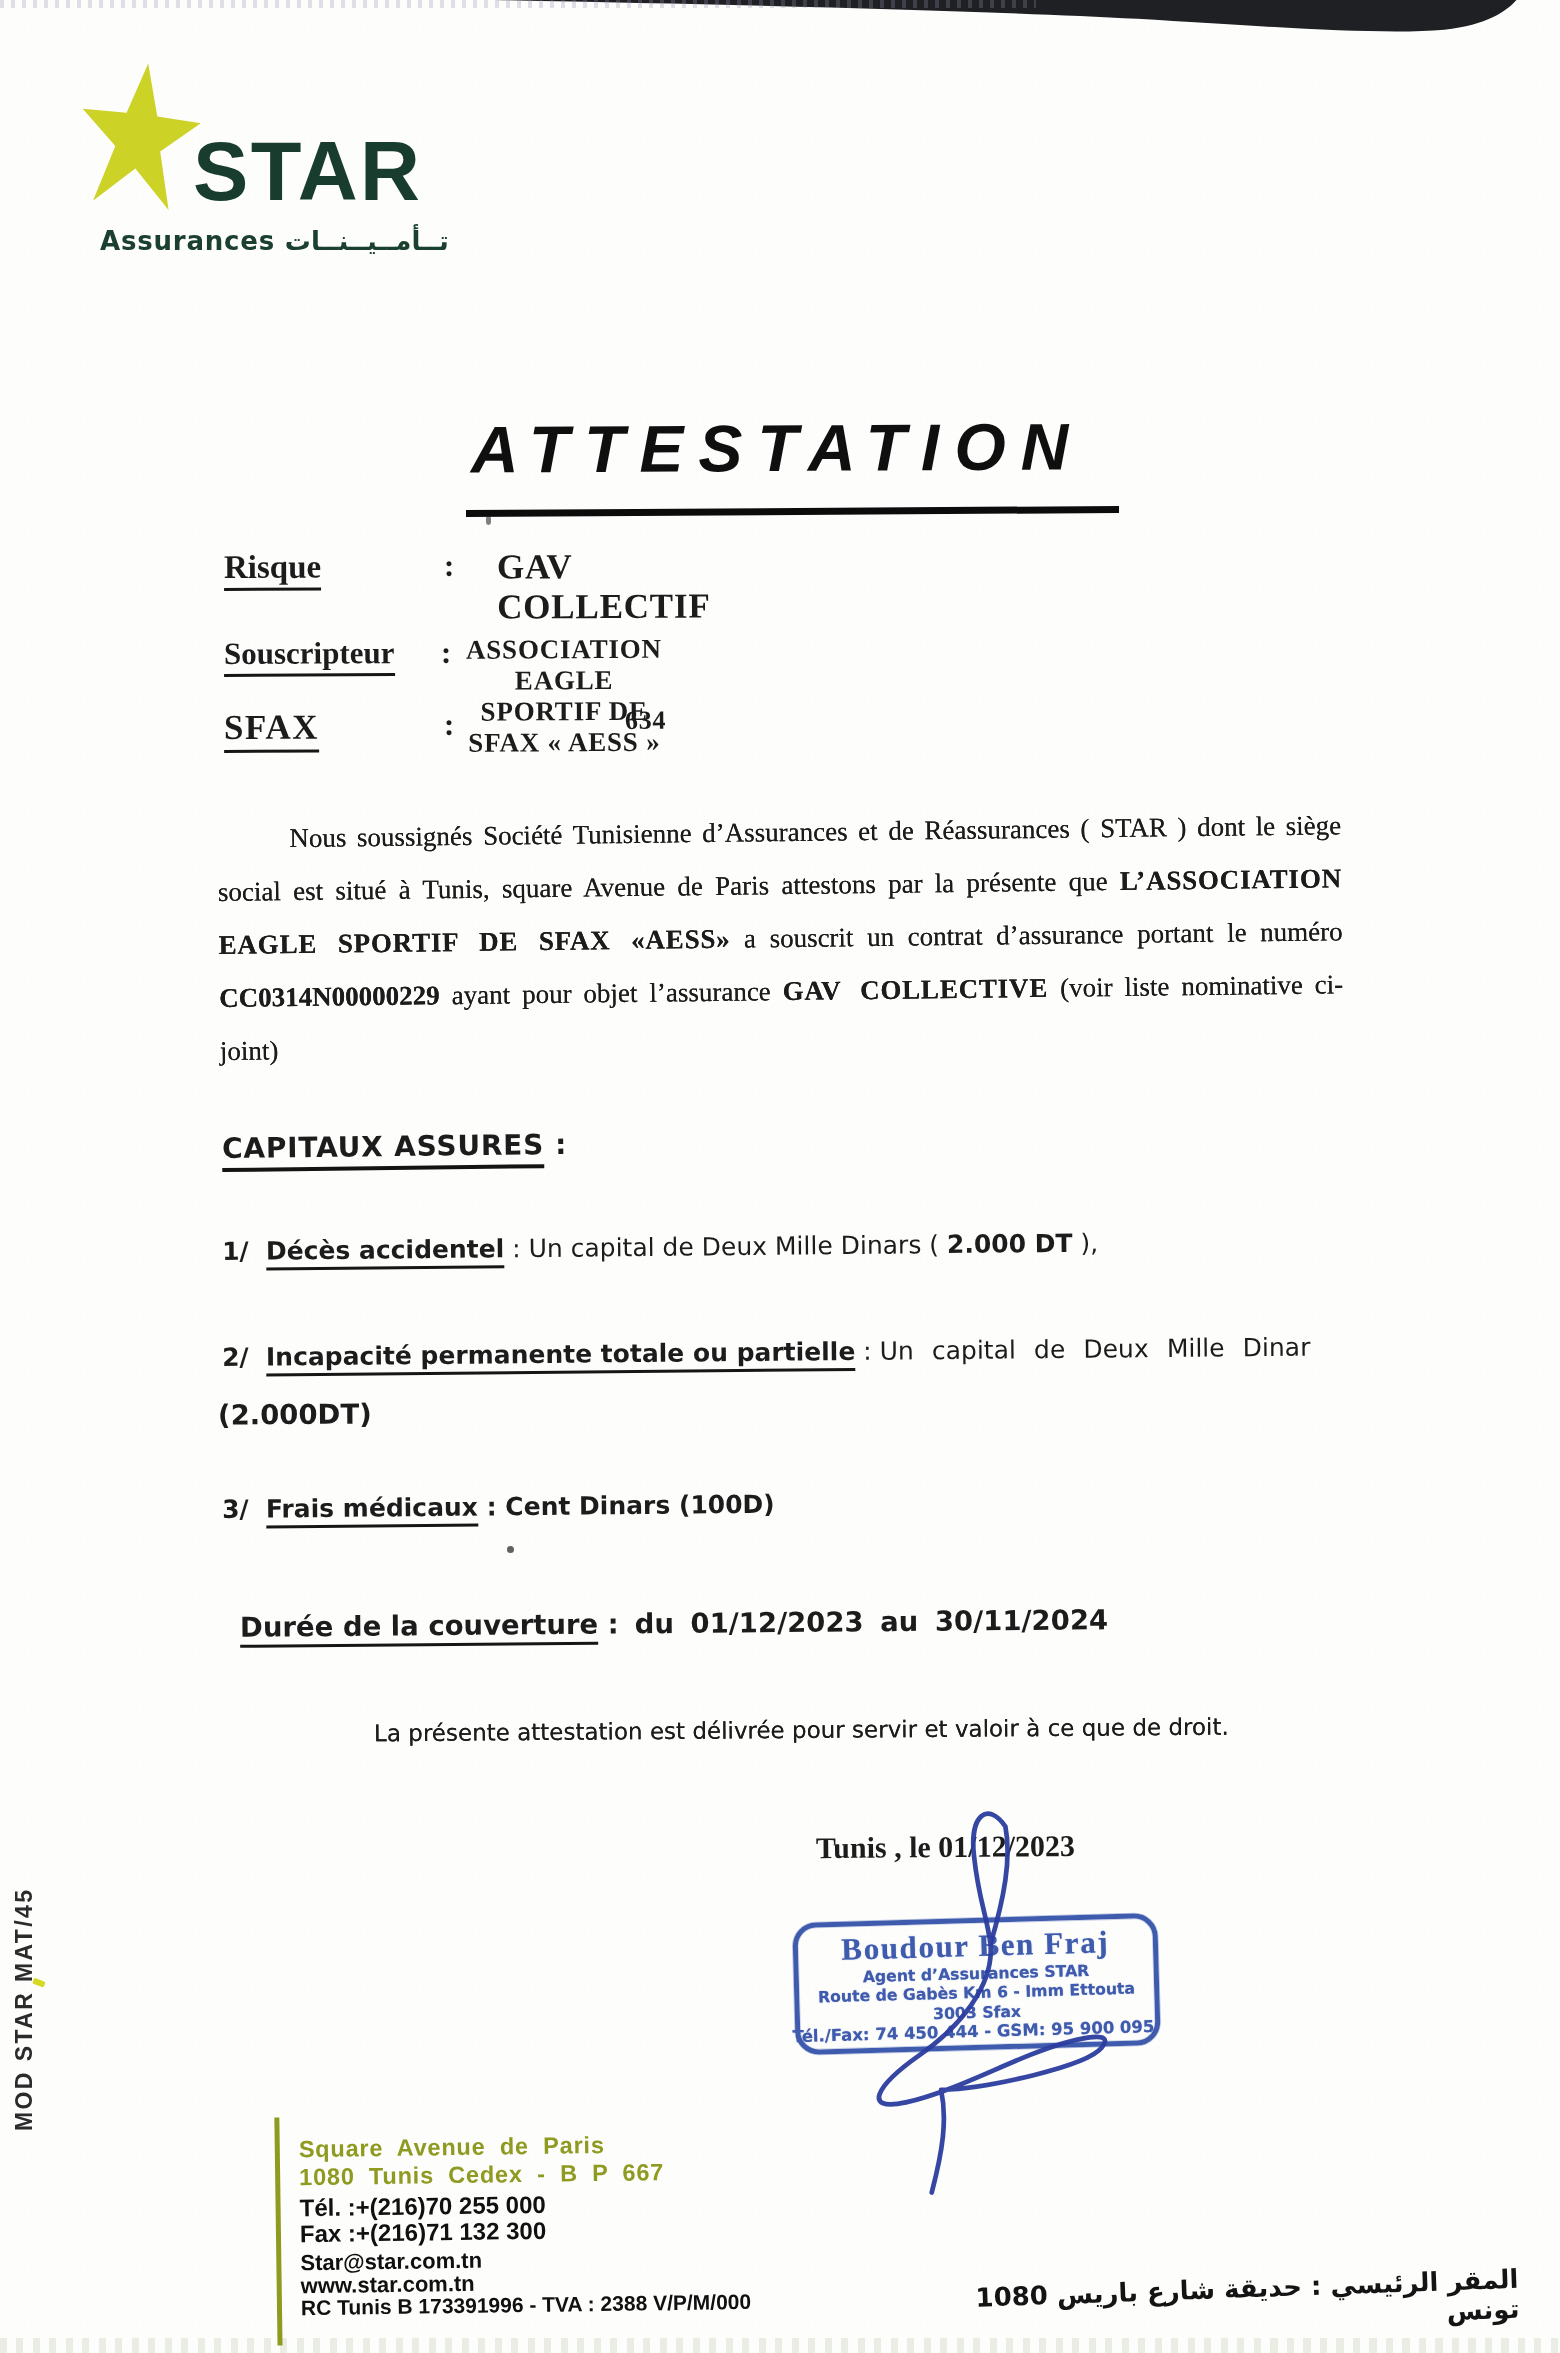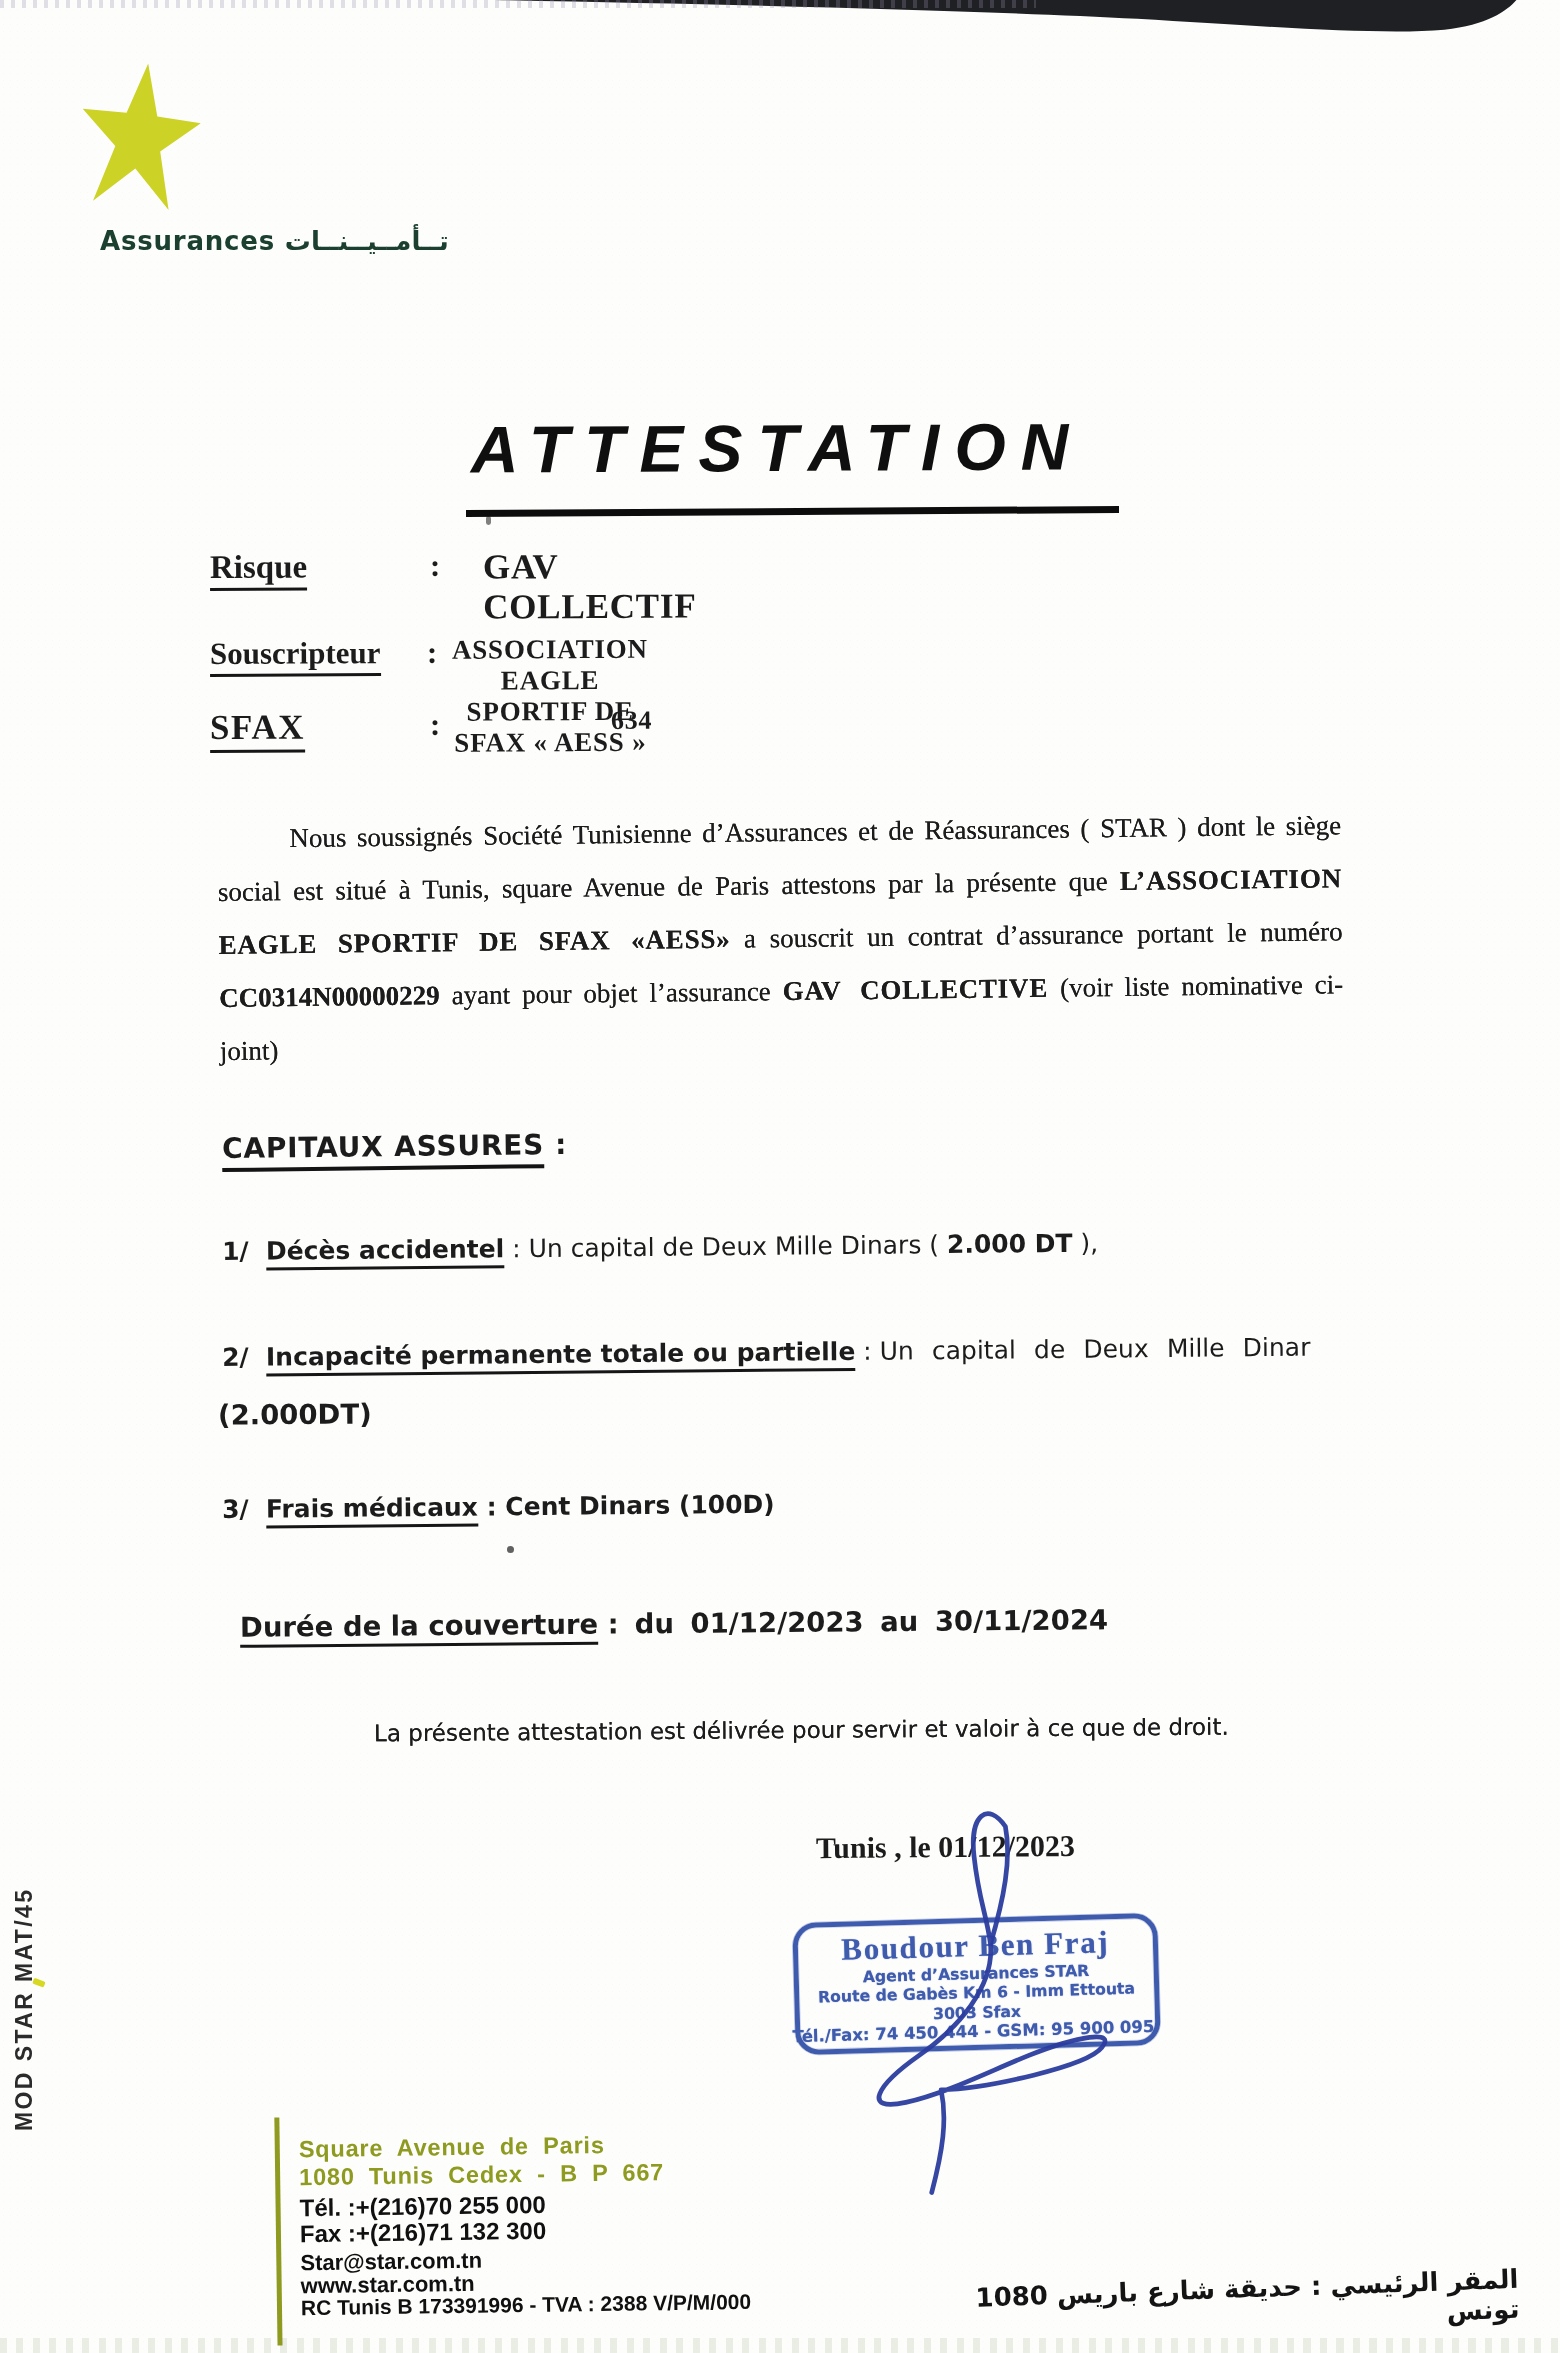--- a/index.html
+++ b/index.html
@@ -31,21 +31,21 @@
     font-size:83px; letter-spacing:2.4px; color:#183c2d; }
   .brand-sub { left:100px; top:226px; font-family:"DejaVu Sans",sans-serif; font-weight:bold;
     font-size:26px; letter-spacing:0.8px; color:#1b4030; }
 
   
   .title { left:471px; top:410px; font-family:"Liberation Sans",sans-serif; font-style:italic;
     font-weight:bold; font-size:66px; letter-spacing:15px; color:#0f0f0f; transform:rotate(-0.3deg); }
   .title-underline { left:466px; top:508px; width:653px; height:7px; background:#0c0c0c; transform:rotate(-0.35deg); }
 
   
-  .frow { left:210px; height:47px; transform:rotate(-0.3deg); font-weight:bold; }
+  .frow { left:224px; height:47px; transform:rotate(-0.3deg); font-weight:bold; }
   .frow .flabel { position:absolute; left:0; top:0; border-bottom:3.1px solid #161616; padding-bottom:2.4px; }
   .frow .fsep { position:absolute; top:0; font-size:31px; }
   .frow .fvalue { position:absolute; top:0; letter-spacing:0.8px; }
   .row-risque { top:549px; } .row-risque .flabel { font-size:33px; }
   .row-risque .fsep { left:220px; } .row-risque .fvalue { left:273px; font-size:35px; }
   .row-sous { top:636px;text-align:center; } .row-sous .flabel { font-size:31px; }
   .row-sous .fsep { left:217px; } .row-sous .fvalue { left:242px; font-size:27px; }
   .row-code { top:708px; } .row-code .flabel { font-size:35px; letter-spacing:1.6px; }
   .row-code .fsep { left:220px; } .row-code .fvalue { left:401px; font-size:26px; }
 
@@ -118,20 +118,21 @@
 
   <svg class="abs blob-svg" width="1561" height="47" viewBox="0 0 1989 60">
     <path d="M630 0 C 950 6 1260 14 1450 24 C 1620 34 1762 45 1842 38 C 1896 32 1922 14 1934 0 Z" fill="#1e2023"></path>
   </svg>
   <div class="abs top-speckle"></div>
   <div class="abs bottom-speckle"></div>
   <div class="abs speck1"></div>
   <div class="abs speck2"></div>
 
   <div class="abs star-icon"></div>
+  <div class="abs brand">STAR</div>
   <div class="abs brand-sub">Assurances تــأمــيــنــات</div>
 
   <div class="abs title">ATTESTATION</div>
   <div class="abs title-underline"></div>
 
   <div class="abs frow row-risque">
     <span class="flabel">Risque</span>
     <span class="fsep">:</span>
     <span class="fvalue">GAV COLLECTIF</span>
   </div>

